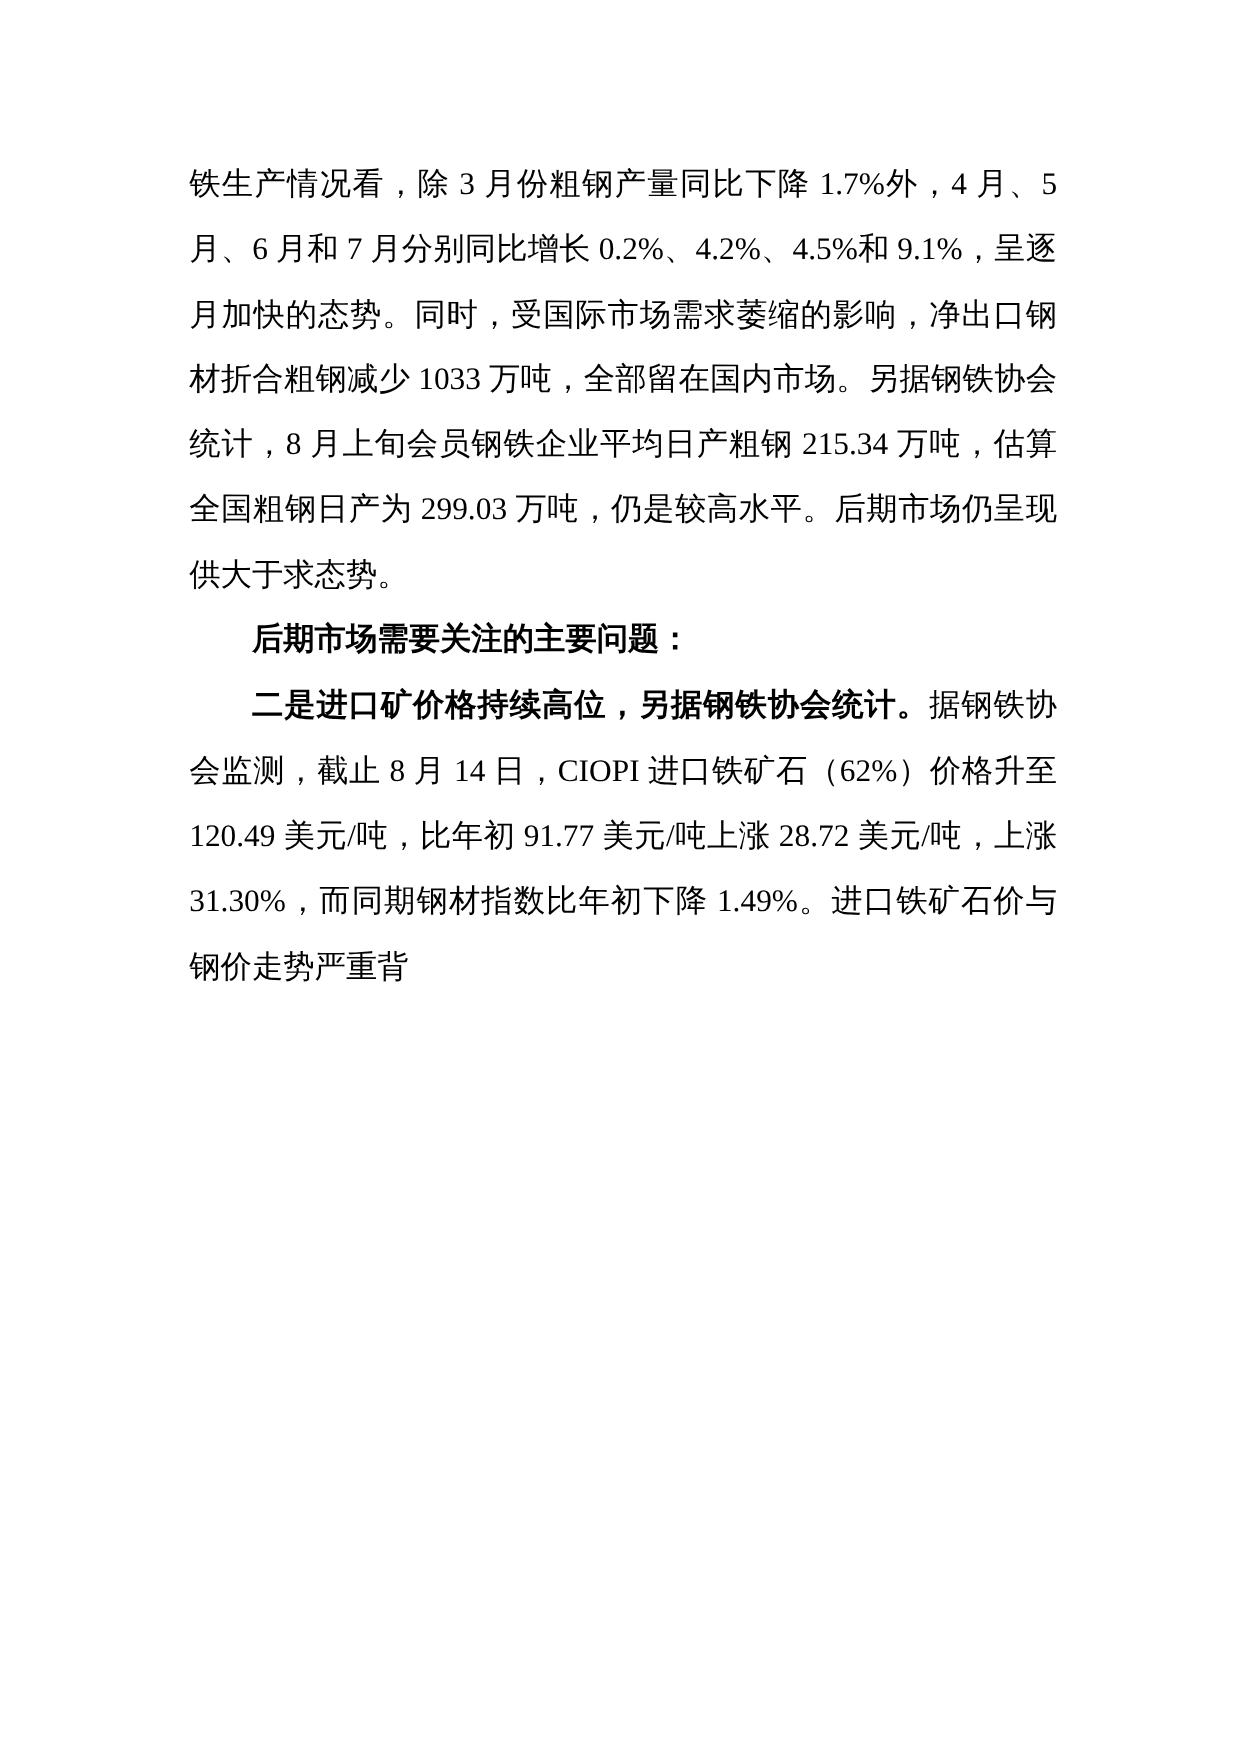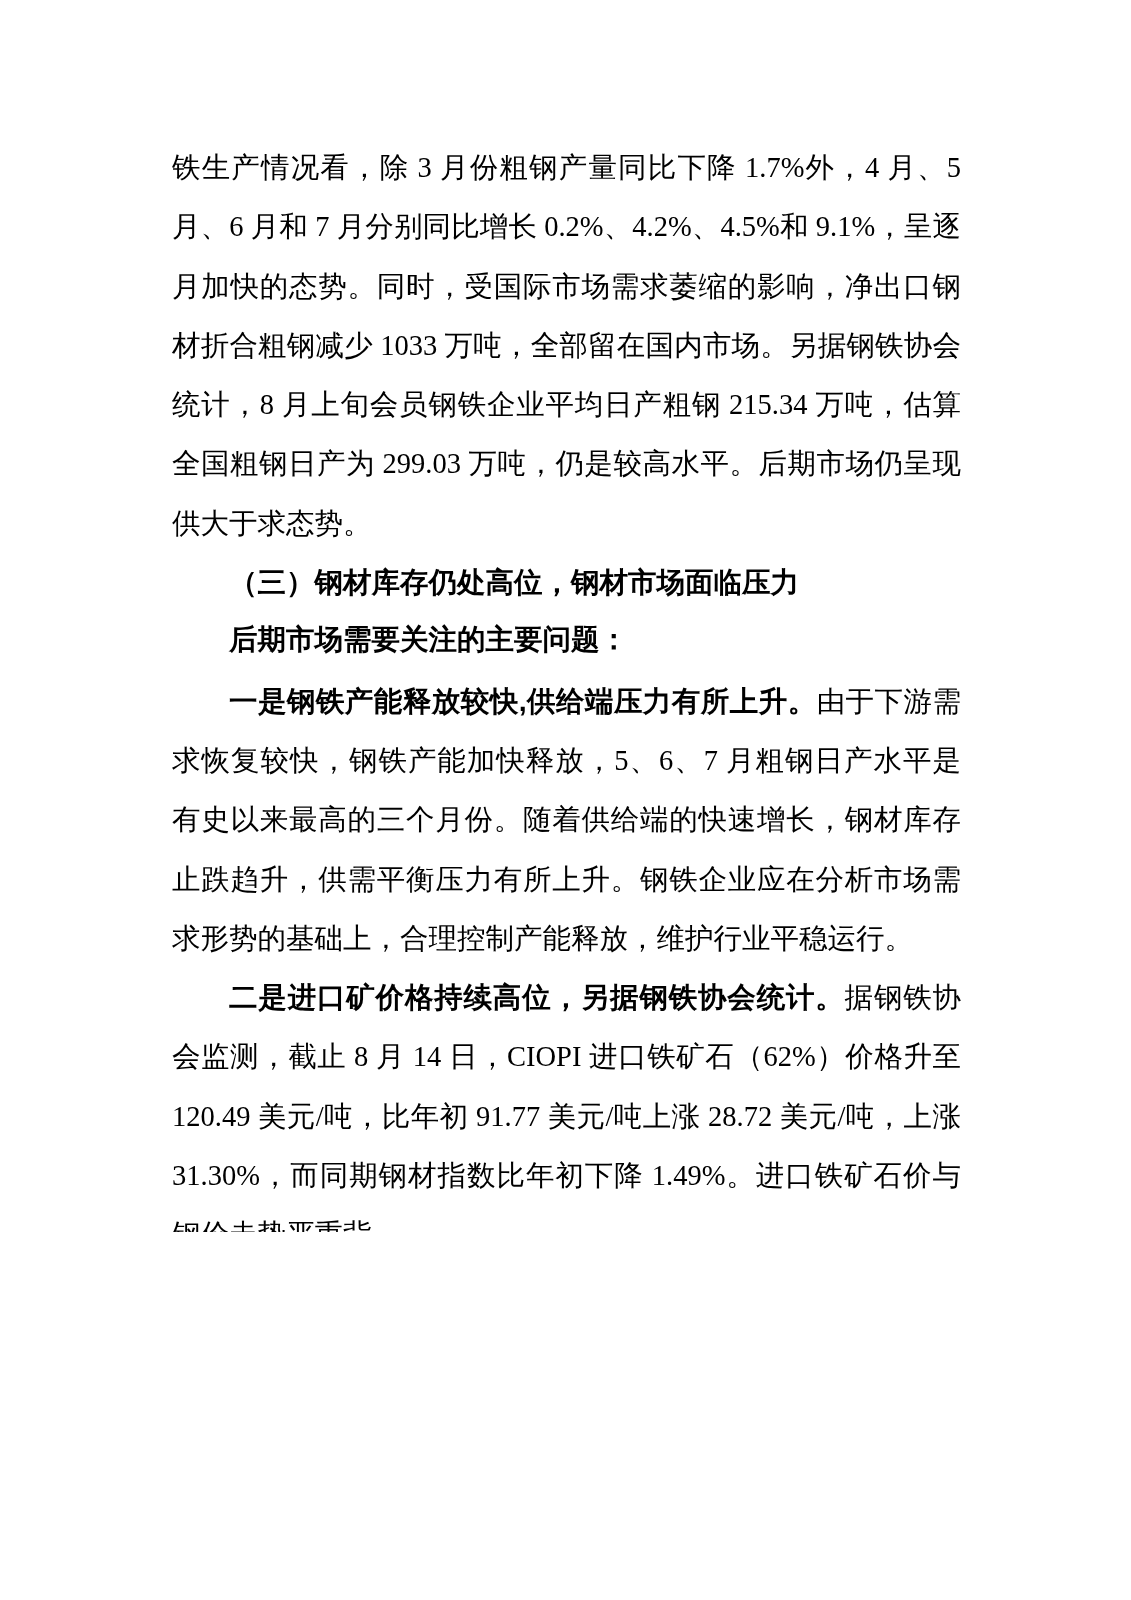--- a/index.html
+++ b/index.html
@@ -59,25 +59,23 @@
   }
 </style>
 </head>
 <body>
 
 <div class="page">
   <div class="content">
 
     <p class="para">铁生产情况看，除 3 月份粗钢产量同比下降 1.7%外，4 月、5 月、6 月和 7 月分别同比增长 0.2%、4.2%、4.5%和 9.1%，呈逐月加快的态势。同时，受国际市场需求萎缩的影响，净出口钢材折合粗钢减少 1033 万吨，全部留在国内市场。另据钢铁协会统计，8 月上旬会员钢铁企业平均日产粗钢 215.34 万吨，估算全国粗钢日产为 299.03 万吨，仍是较高水平。后期市场仍呈现供大于求态势。</p>
 
-    <p class="para heading-kai">（三）钢材库存仍处高位，钢材市场面临压力</p>
 
 
     <p class="para heading-hei">后期市场需要关注的主要问题：</p>
 
-    <p class="para indent"><span class="lead-bold">一是钢铁产能释放较快,供给端压力有所上升。</span><span>由于下游需求恢复较快，钢铁产能加快释放，5、6、7 月粗钢日产水平是有史以来最高的三个月份。随着供给端的快速增长，钢材库存止跌趋升，供需平衡压力有所上升。钢铁企业应在分析市场需求形势的基础上，合理控制产能释放，维护行业平稳运行。</span></p>
 
     <p class="para indent"><span class="lead-bold">二是进口矿价格持续高位，另据钢铁协会统计。</span><span>据钢铁协会监测，截止 8 月 14 日，CIOPI 进口铁矿石（62%）价格升至 120.49 美元/吨，比年初 91.77 美元/吨上涨 28.72 美元/吨，上涨 31.30%，而同期钢材指数比年初下降 1.49%。进口铁矿石价与钢价走势严重背</span></p>
 
   </div>
 
   <div class="page-number">11</div>
 </div>
 
 </body></html>

